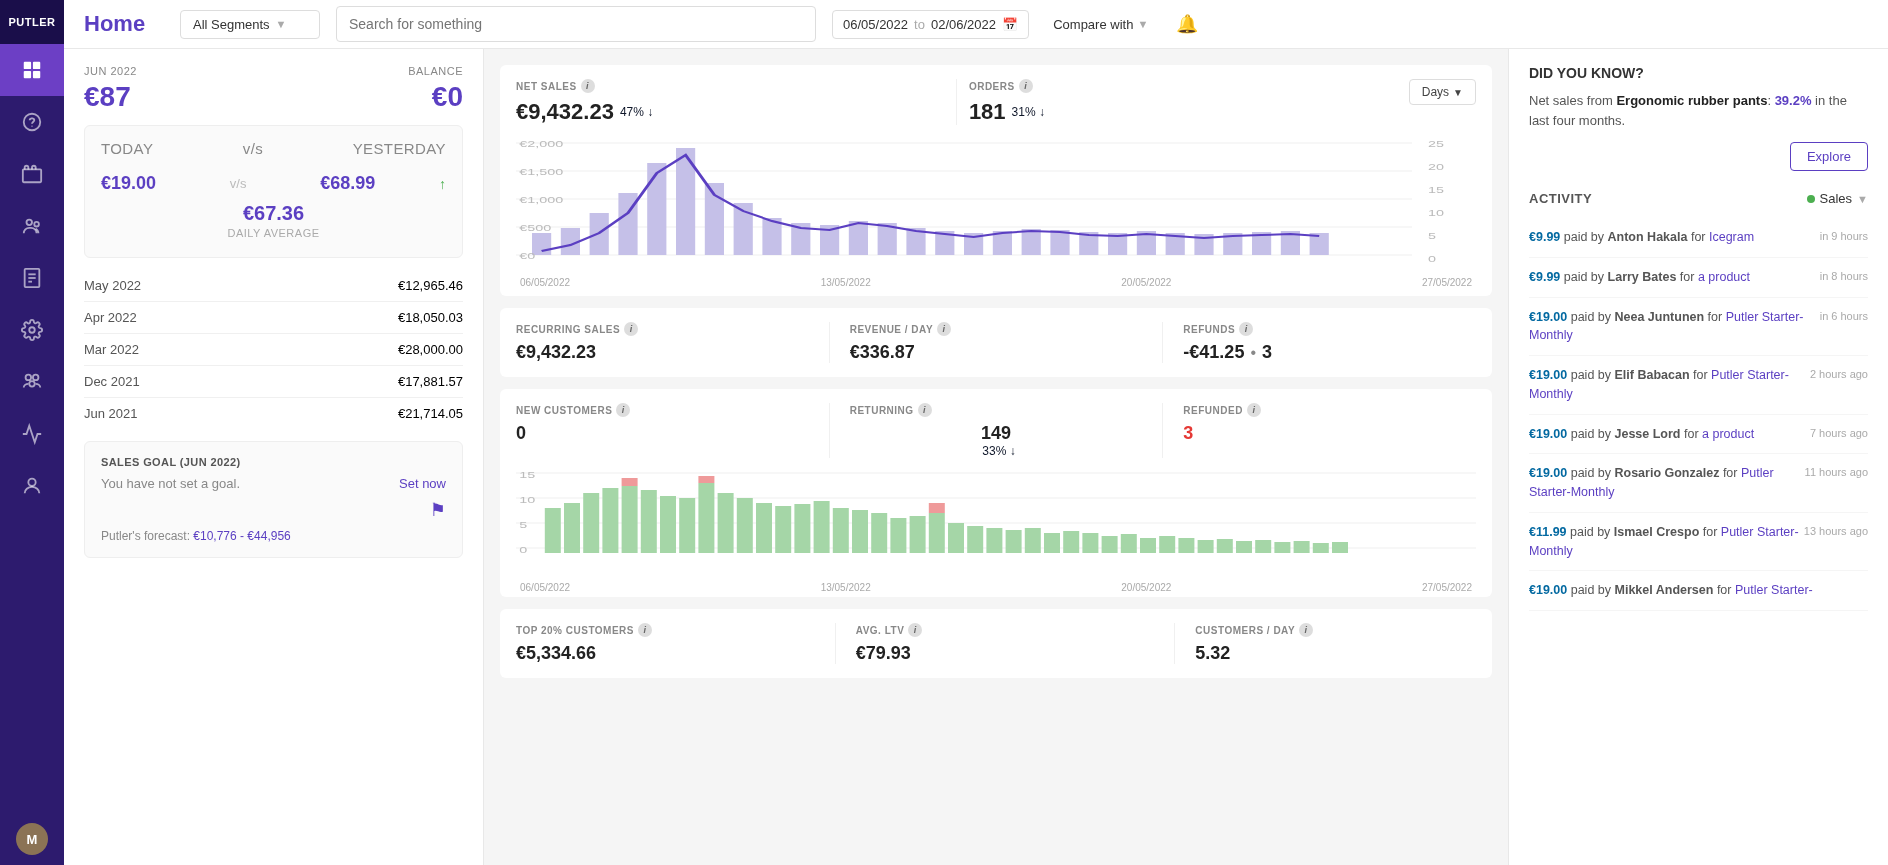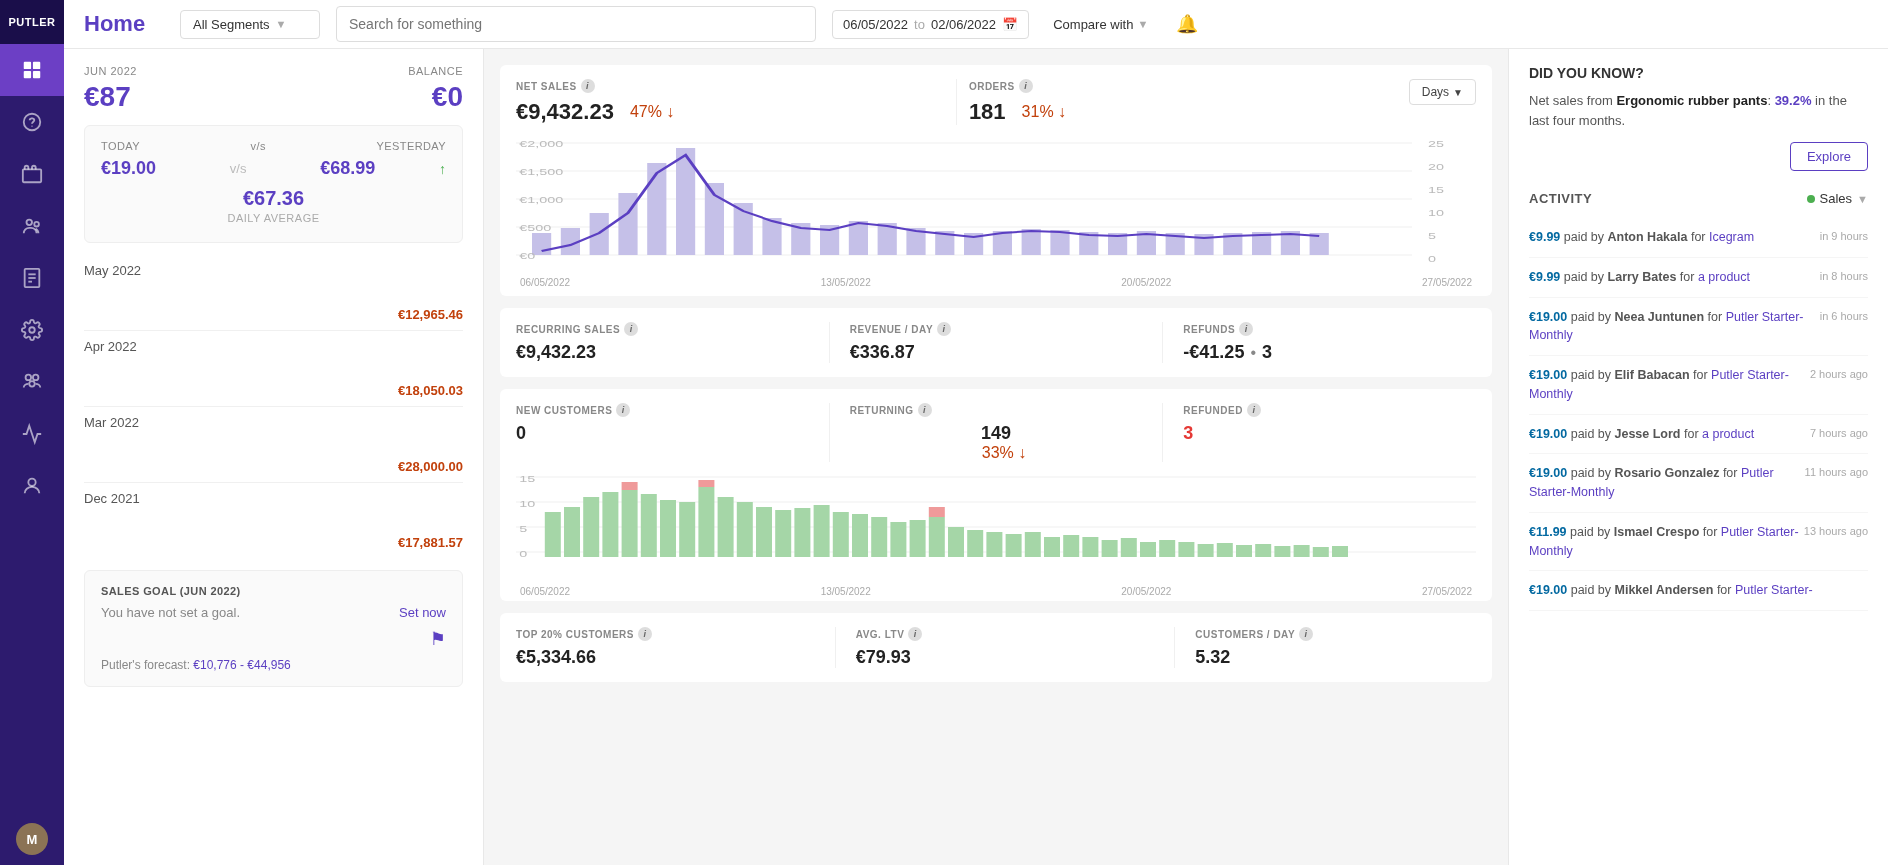--- a/index.html
+++ b/index.html
@@ -167,23 +167,23 @@
       background: #fafafa;
       border: 1px solid #eee;
       border-radius: 6px;
       padding: 14px 16px;
       margin: 12px 0;
     }
     .ty-row {
       display: flex;
       align-items: flex-end;
       justify-content: space-between;
-      font-size: 11px;
+      font-size: 15px;
       color: #888;
-      margin-bottom: 6px;
+      margin-bottom: 16px;
       letter-spacing: 0.4px;
     }
     .ty-amounts {
       display: flex;
       align-items: center;
       justify-content: space-between;
     }
     .ty-today { font-size: 18px; font-weight: 600; color: #5b3fc2; }
     .ty-vs { font-size: 13px; color: #bbb; margin: 0 10px; }
     .ty-yesterday { font-size: 18px; font-weight: 600; color: #5b3fc2; }
@@ -196,21 +196,21 @@
     .monthly-item {
       display: flex;
       justify-content: space-between;
       padding: 8px 0;
       font-size: 13px;
       border-bottom: 1px solid #f0f0f0;
       color: #444;
     }
     .monthly-item:last-child { border-bottom: none; }
     .monthly-month { color: #555; }
-    .monthly-amount { color: #c2410c; font-weight: 700; margin-top: 44px; }
+    .monthly-amount { color: #000000; font-weight: 400; }
 
     .sales-goal {
       background: #fafafa;
       border: 1px solid #eee;
       border-radius: 6px;
       padding: 14px 16px;
       margin-top: 12px;
     }
     .sg-title { font-size: 11px; font-weight: 600; color: #555; letter-spacing: 0.4px; margin-bottom: 8px; }
     .sg-row { display: flex; justify-content: space-between; align-items: center; }
@@ -243,21 +243,21 @@
       border-radius: 50%;
       display: inline-flex;
       align-items: center;
       justify-content: center;
       font-size: 9px;
       color: #666;
       font-style: italic;
     }
 
     .metric-value { font-size: 22px; font-weight: 700; color: #222; }
-    .metric-change-red { font-size: 16px; color: #c2410c; margin-left: 16px; }
+    .metric-change-red { font-size: 12px; color: #0f172a; margin-left: 6px; }
 
     .days-btn {
       display: flex;
       align-items: center;
       gap: 4px;
       padding: 5px 12px;
       border: 1px solid #ddd;
       border-radius: 4px;
       font-size: 12px;
       color: #444;
@@ -499,20 +499,24 @@
           <span class="monthly-month">Apr 2022</span>
           <span class="monthly-amount">€18,050.03</span>
         </div>
         <div class="monthly-item">
           <span class="monthly-month">Mar 2022</span>
           <span class="monthly-amount">€28,000.00</span>
         </div>
         <div class="monthly-item">
           <span class="monthly-month">Dec 2021</span>
           <span class="monthly-amount">€17,881.57</span>
+        </div>
+        <div class="monthly-item">
+          <span class="monthly-month">Jun 2021</span>
+          <span class="monthly-amount">€21,714.05</span>
         </div>
       </div>
 
       <div class="sales-goal">
         <div class="sg-title">SALES GOAL (JUN 2022)</div>
         <div class="sg-row">
           <span class="sg-text">You have not set a goal.</span>
           <span class="sg-link">Set now</span>
         </div>
         <div style="display:flex;justify-content:flex-end;margin-top:8px;">

